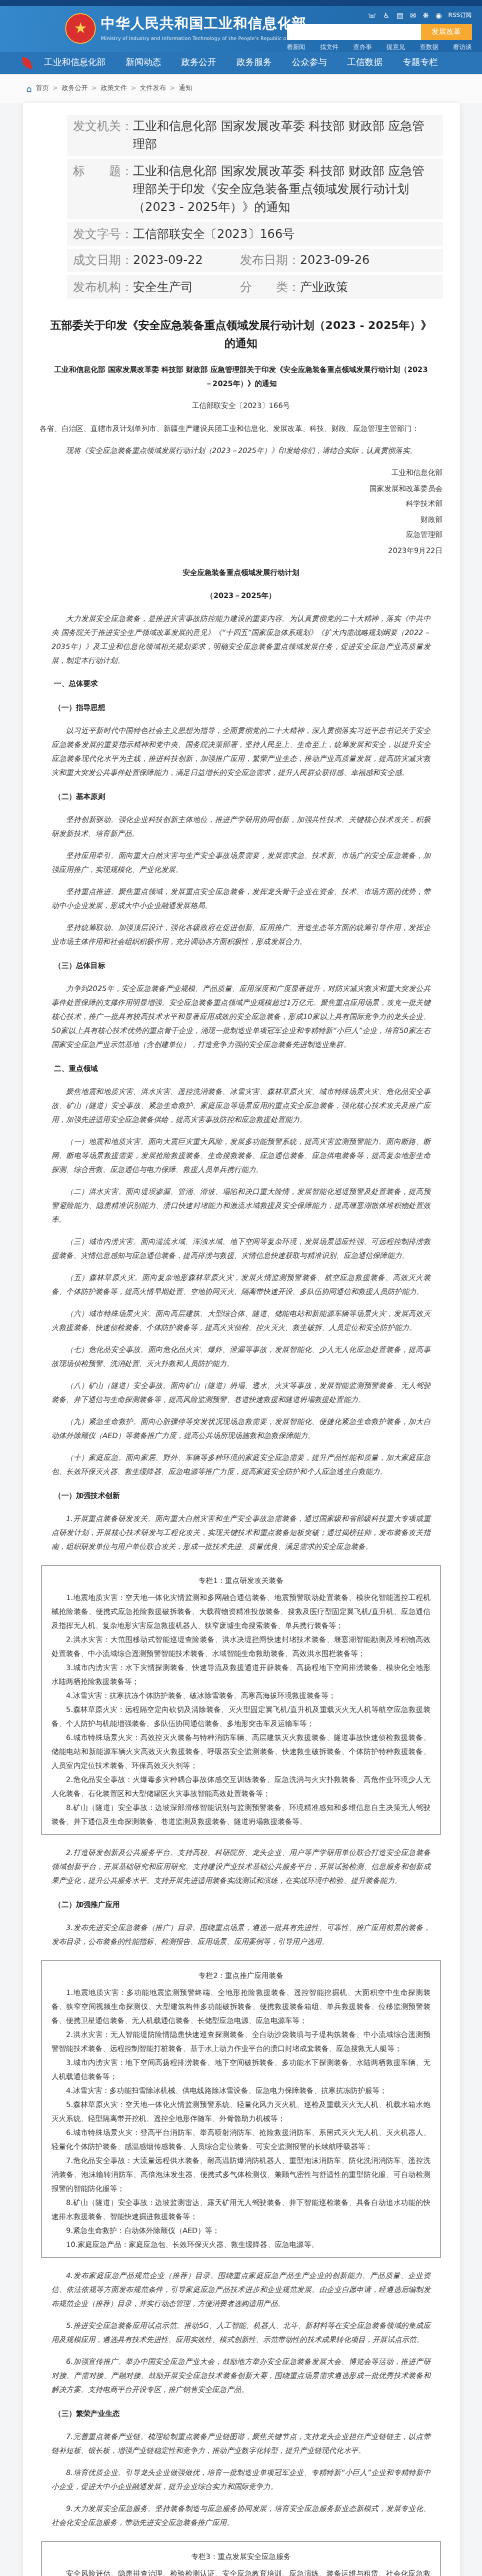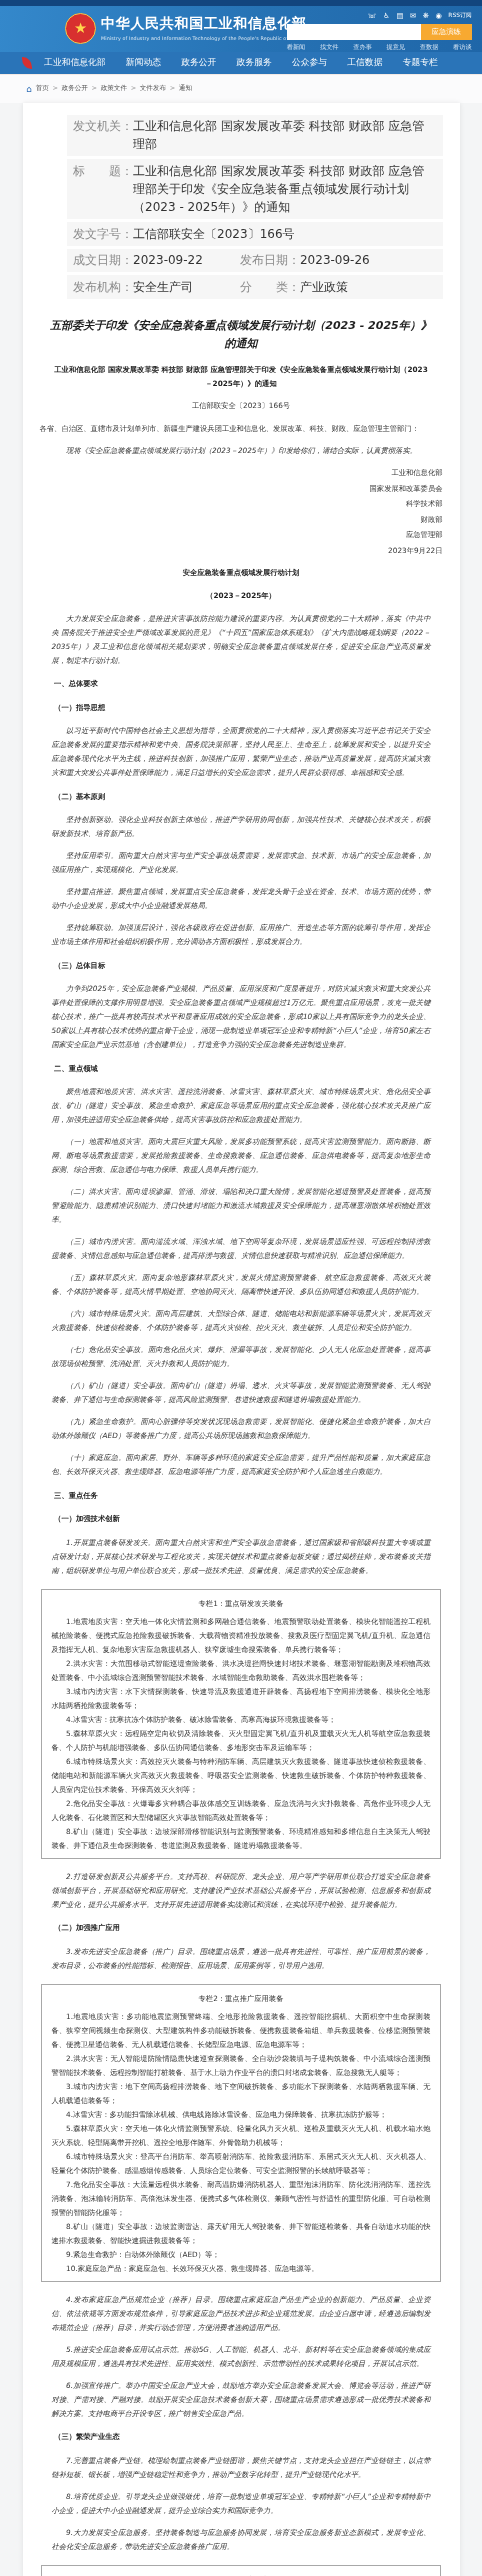--- a/index.html
+++ b/index.html
@@ -25,21 +25,21 @@
   .breadcrumb{height:28px;display:flex;align-items:center;padding:0 26.4px;font-size:6.6px;color:#666;background:#fbfbfc;border-top:1.5px solid #f3e9e4;}
   .home-icon{color:#2d6db5;margin-right:3.7px;font-size:8.8px;}
   .crumb{color:#555;text-decoration:none;cursor:pointer;}
   .sep{color:#999;margin:0 1.5px;}
   .card{width:437px;margin:0 auto 0;background:#fff;box-shadow:0 0 5.1px rgba(0,0,0,.09);padding:11.7px 17px 25px;box-sizing:border-box;}
   .info-row{background:#f6f6f6;margin-bottom:2.9px;padding:2.9px 6.6px;font-size:12px;display:flex;line-height:1.5;margin-left:27px;}
   .info-cell{display:flex;}
   .info-cell.half{width:46%;}
   .info-label{color:#8a8a8a;white-space:nowrap;}
   .info-value{color:#333;}
-  .page-title{font-size:11px;font-weight:bold;color:#1f1f1f;text-align:center;margin:17.6px 10.3px 7.3px;line-height:1.7;font-style:italic;}
+  .page-title{font-size:11px;font-weight:bold;color:#1f1f1f;text-align:center;margin:17.6px 10.3px 7.3px;line-height:1.7;}
   article{font-size:7.3px;color:#333;line-height:14px;text-align:justify;}
   .para{text-indent:2em;margin:8px 12px;font-style:italic;}
   .para-noindent{text-indent:0;margin:8px 0;}
   .a-h1,.a-h2{font-weight:bold;color:#1f1f1f;text-indent:2em;margin:9.5px 0;text-align:left;}
   .a-right{text-align:right;margin:1.5px 0;}
   .a-center{text-align:center;margin:8.8px 0;}
   .a-center-strong{text-align:center;font-weight:bold;margin:8.8px 14.7px;color:#1f1f1f;line-height:1.9;}
   .colbox{border:0.7px solid #a8a8a8;margin:11px 1.5px;padding:5.1px 9.5px;}
   .colbox-title{text-align:center;margin:2.2px 0 3.7px;color:#333;}
   .colbox-line{text-indent:2em;margin:0;}
@@ -62,21 +62,21 @@
         <span class="hicon">☏</span>
         <span class="hicon">♿</span>
         <span class="hicon">▤</span>
         <span class="hicon">✉</span>
         <span class="hicon">❋</span>
         <span class="hicon">◉</span>
         <span class="rss">RSS订阅</span>
       </div>
     <div class="search-row">
       <input class="search-input" value="" style="">
-      <button class="search-btn">应急演练</button>
+      <button class="search-btn">发展改革</button>
     </div>
     <div class="quick-links" id="quick-links">
         <a class="qlink">看新闻</a>
         <a class="qlink">找文件</a>
         <a class="qlink">查办事</a>
         <a class="qlink">提意见</a>
         <a class="qlink">查数据</a>
         <a class="qlink">看访谈</a>
       </div>
   </div>
@@ -168,21 +168,20 @@
       <p class="para">聚焦地震和地质灾害、洪水灾害、遥控洗消装备、冰雪灾害、森林草原火灾、城市特殊场景火灾、危化品安全事故、矿山（隧道）安全事故、紧急生命救护、家庭应急等场景应用的重点安全应急装备，强化核心技术攻关及推广应用，加强先进适用安全应急装备供给，提高灾害事故防控和应急救援处置能力。</p>
       <p class="para">（一）地震和地质灾害。面向大震巨灾重大风险，发展多功能预警系统，提高灾害监测预警能力。面向断路、断网、断电等场景救援需要，发展抢险救援装备、生命搜救装备、应急通信装备、应急供电装备等，提高复杂地形生命探测、综合营救、应急通信与电力保障、救援人员单兵携行能力。</p>
       <p class="para">（二）洪水灾害。面向堤坝渗漏、管涌、滑坡、塌陷和决口重大险情，发展智能化巡堤预警及处置装备，提高预警避险能力、隐患精准识别能力、溃口快速封堵能力和激流水域救援及安全保障能力，提高堰塞湖散体堆积物处置效率。</p>
       <p class="para">（三）城市内涝灾害。面向湍流水域、浑浊水域、地下空间等复杂环境，发展场景适应性强、可远程控制排涝救援装备、灾情信息感知与应急通信装备，提高排涝与救援、灾情信息快速获取与精准识别、应急通信保障能力。</p>
       <p class="para">（五）森林草原火灾。面向复杂地形森林草原火灾，发展火情监测预警装备、航空应急救援装备、高效灭火装备、个体防护装备等，提高火情早期处置、空地协同灭火、隔离带快速开设、多队伍协同通信和救援人员防护能力。</p>
       <p class="para">（六）城市特殊场景火灾。面向高层建筑、大型综合体、隧道、储能电站和新能源车辆等场景火灾，发展高效灭火救援装备、快速侦检装备、个体防护装备等，提高火灾侦检、控火灭火、救生破拆、人员定位和安全防护能力。</p>
       <p class="para">（七）危化品安全事故。面向危化品火灾、爆炸、泄漏等事故，发展智能化、少人无人化应急处置装备，提高事故现场侦检预警、洗消处置、灭火扑救和人员防护能力。</p>
       <p class="para">（八）矿山（隧道）安全事故。面向矿山（隧道）坍塌、透水、火灾等事故，发展智能监测预警装备、无人驾驶装备、井下通信与生命探测装备等，提高风险监测预警、巷道快速救援和隧道坍塌救援处置能力。</p>
       <p class="para">（九）紧急生命救护。面向心脏骤停等突发状况现场急救需要，发展智能化、便捷化紧急生命救护装备，加大自动体外除颤仪（AED）等装备推广力度，提高公共场所现场施救和急救保障能力。</p>
       <p class="para">（十）家庭应急。面向家居、野外、车辆等多种环境的家庭安全应急需要，提升产品性能和质量，加大家庭应急包、长效环保灭火器、救生缓降器、应急电源等推广力度，提高家庭安全防护和个人应急逃生自救能力。</p>
-      <p class="a-h1">三、重点任务</p>
       <p class="a-h2">（一）加强技术创新</p>
       <p class="para">1.开展重点装备研发攻关。面向重大自然灾害和生产安全事故急需装备，通过国家级和省部级科技重大专项或重点研发计划，开展核心技术研发与工程化攻关，实现关键技术和重点装备短板突破；通过揭榜挂帅，发布装备攻关指南，组织研发单位与用户单位联合攻关，形成一批技术先进、质量优良、满足需求的安全应急装备。</p>
       <div class="colbox">
         <div class="colbox-title">专栏1：重点研发攻关装备</div>
         <p class="colbox-line">1.地震地质灾害：空天地一体化灾情监测和多网融合通信装备、地震预警联动处置装备、模块化智能遥控工程机械抢险装备、便携式应急抢险救援破拆装备、大载荷物资精准投放装备、搜救及医疗型固定翼飞机/直升机、应急通信及指挥无人机、复杂地形灾害应急救援机器人、狭窄废墟生命搜索装备、单兵携行装备等；</p>
         <p class="colbox-line">2.洪水灾害：大范围移动式智能巡堤查险装备、洪水决堤拦闸快速封堵技术装备、堰塞湖智能勘测及堆积物高效处置装备、中小流域综合遥测预警智能技术装备、水域智能生命救助装备、高效洪水围栏装备等；</p>
         <p class="colbox-line">3.城市内涝灾害：水下灾情探测装备、快速导流及救援通道开辟装备、高扬程地下空间排涝装备、模块化全地形水陆两栖抢险救援装备等；</p>
         <p class="colbox-line">4.冰雪灾害：抗寒抗冻个体防护装备、破冰除雪装备、高寒高海拔环境救援装备等；</p>
         <p class="colbox-line">5.森林草原火灾：远程隔空定向砍切及清除装备、灭火型固定翼飞机/直升机及重载灭火无人机等航空应急救援装备、个人防护与机能增强装备、多队伍协同通信装备、多地形突击车及运输车等；</p>
         <p class="colbox-line">6.城市特殊场景火灾：高效控灭火装备与特种消防车辆、高层建筑灭火救援装备、隧道事故快速侦检救援装备、储能电站和新能源车辆火灾高效灭火救援装备、呼吸器安全监测装备、快速救生破拆装备、个体防护特种救援装备、人员室内定位技术装备、环保高效灭火剂等；</p>

